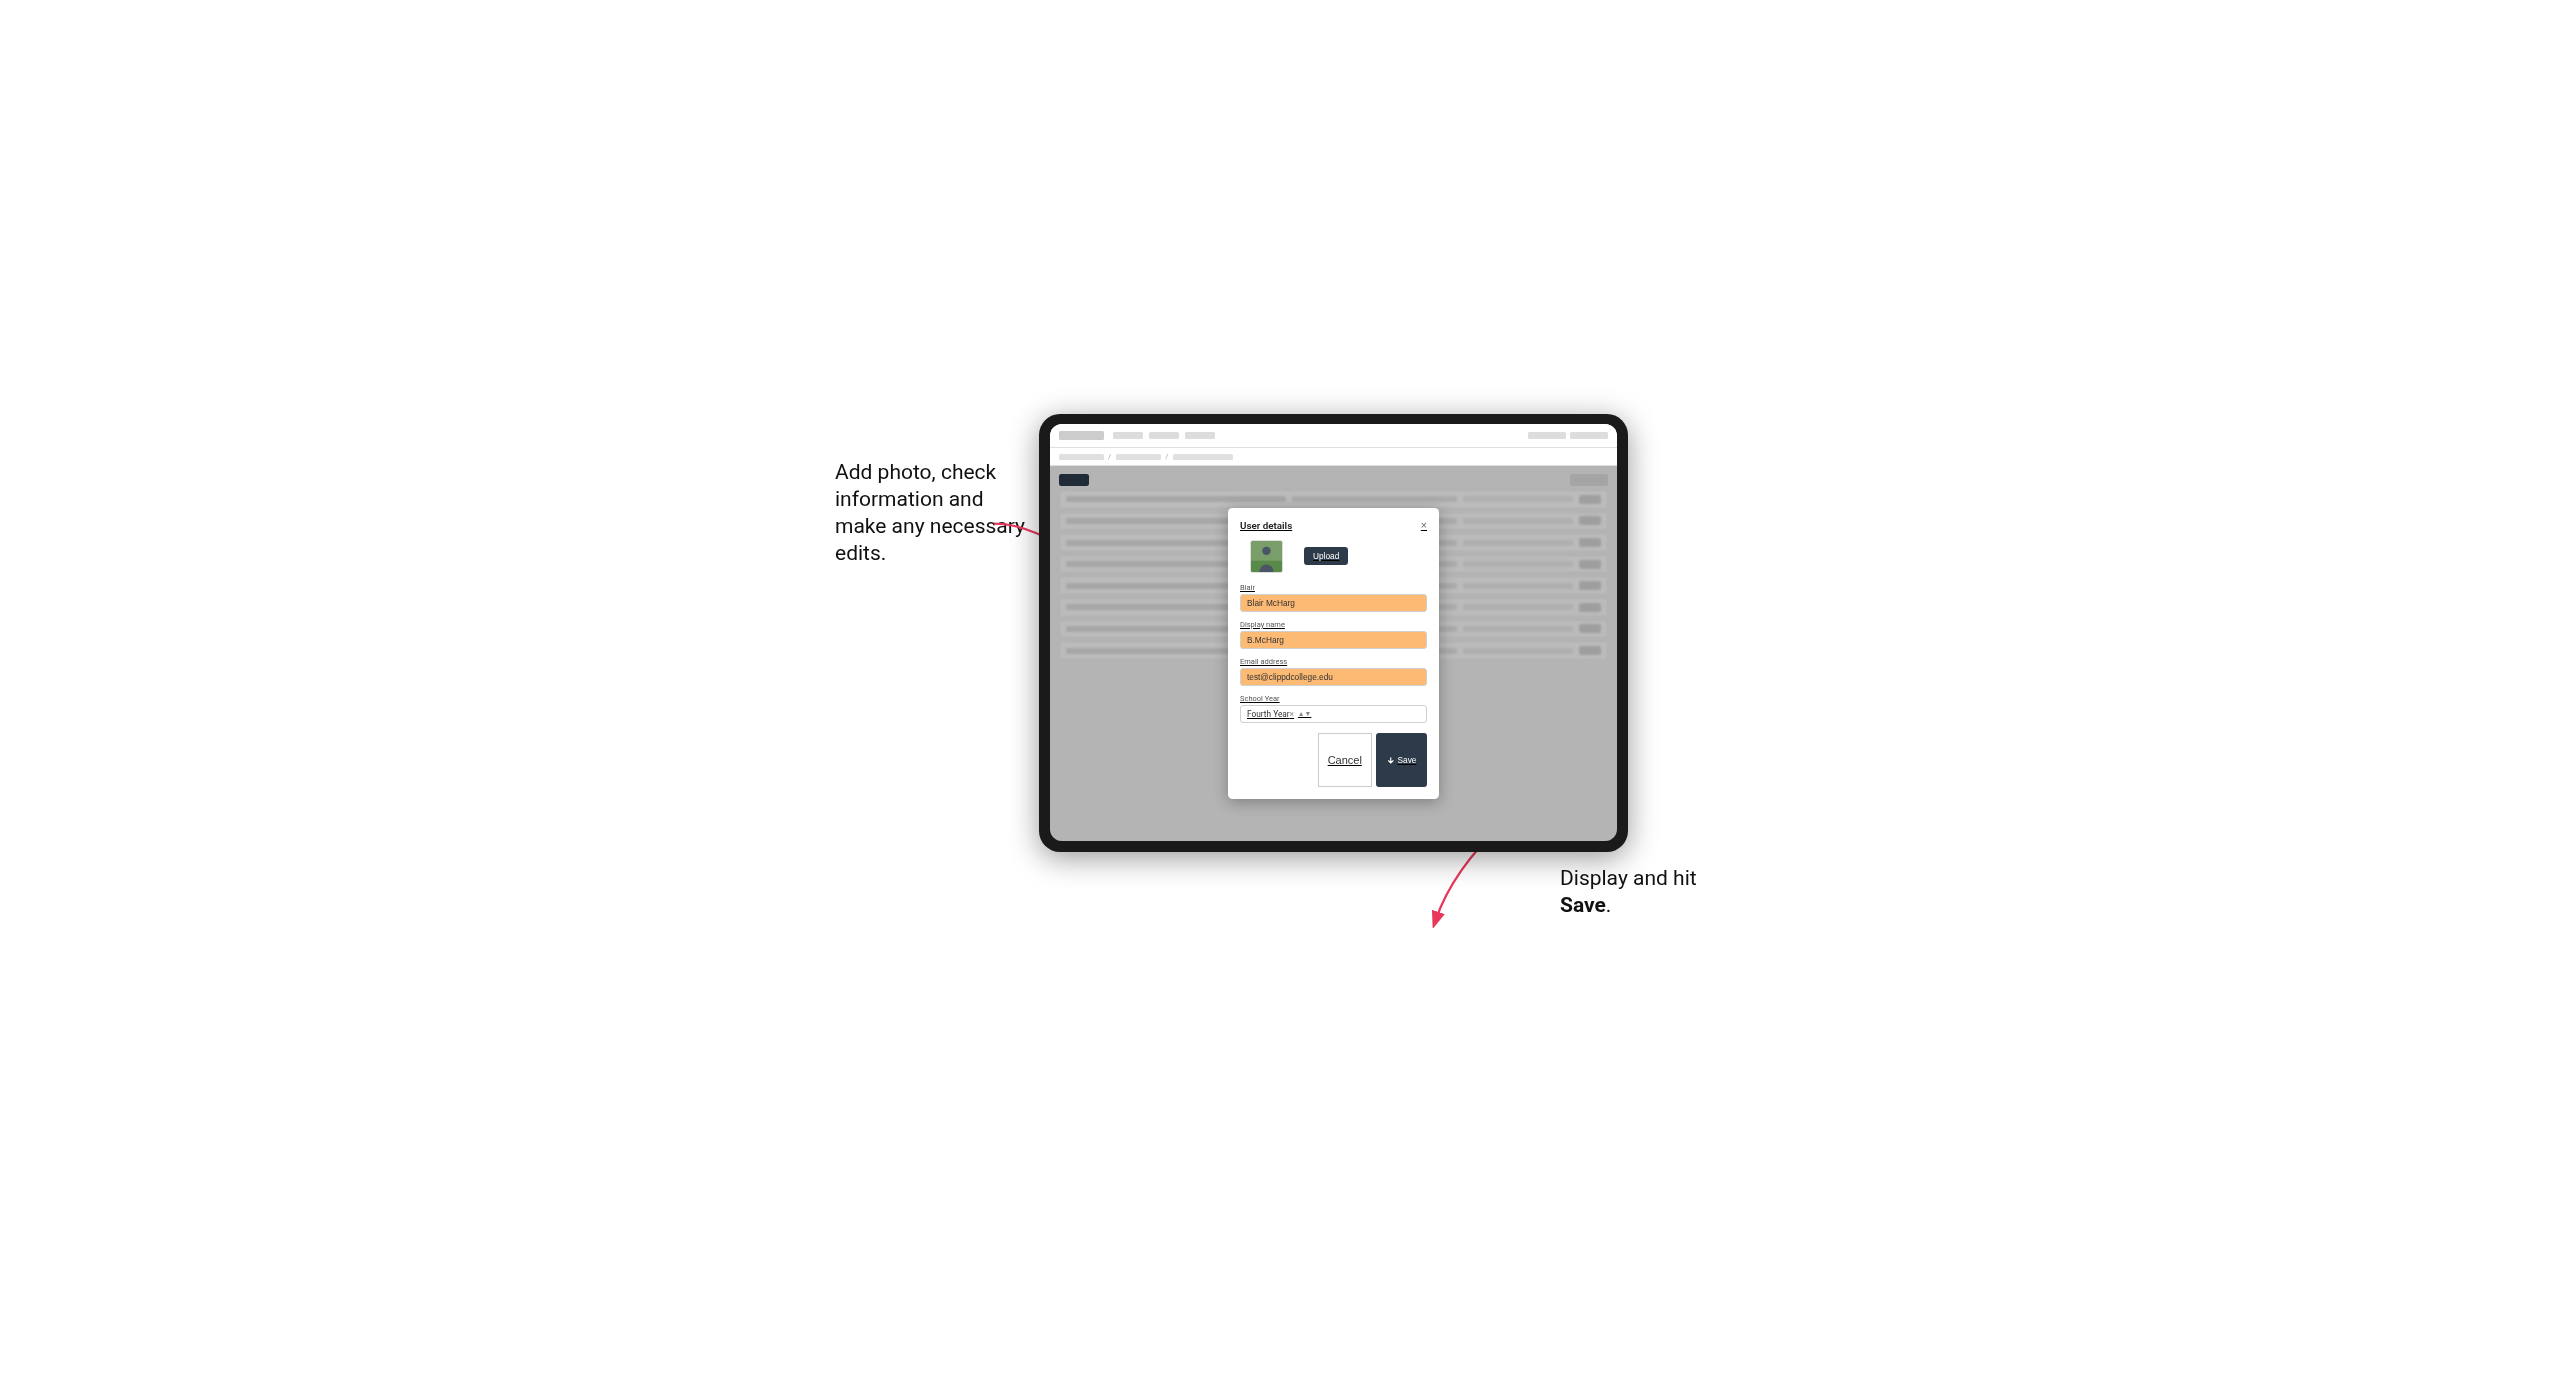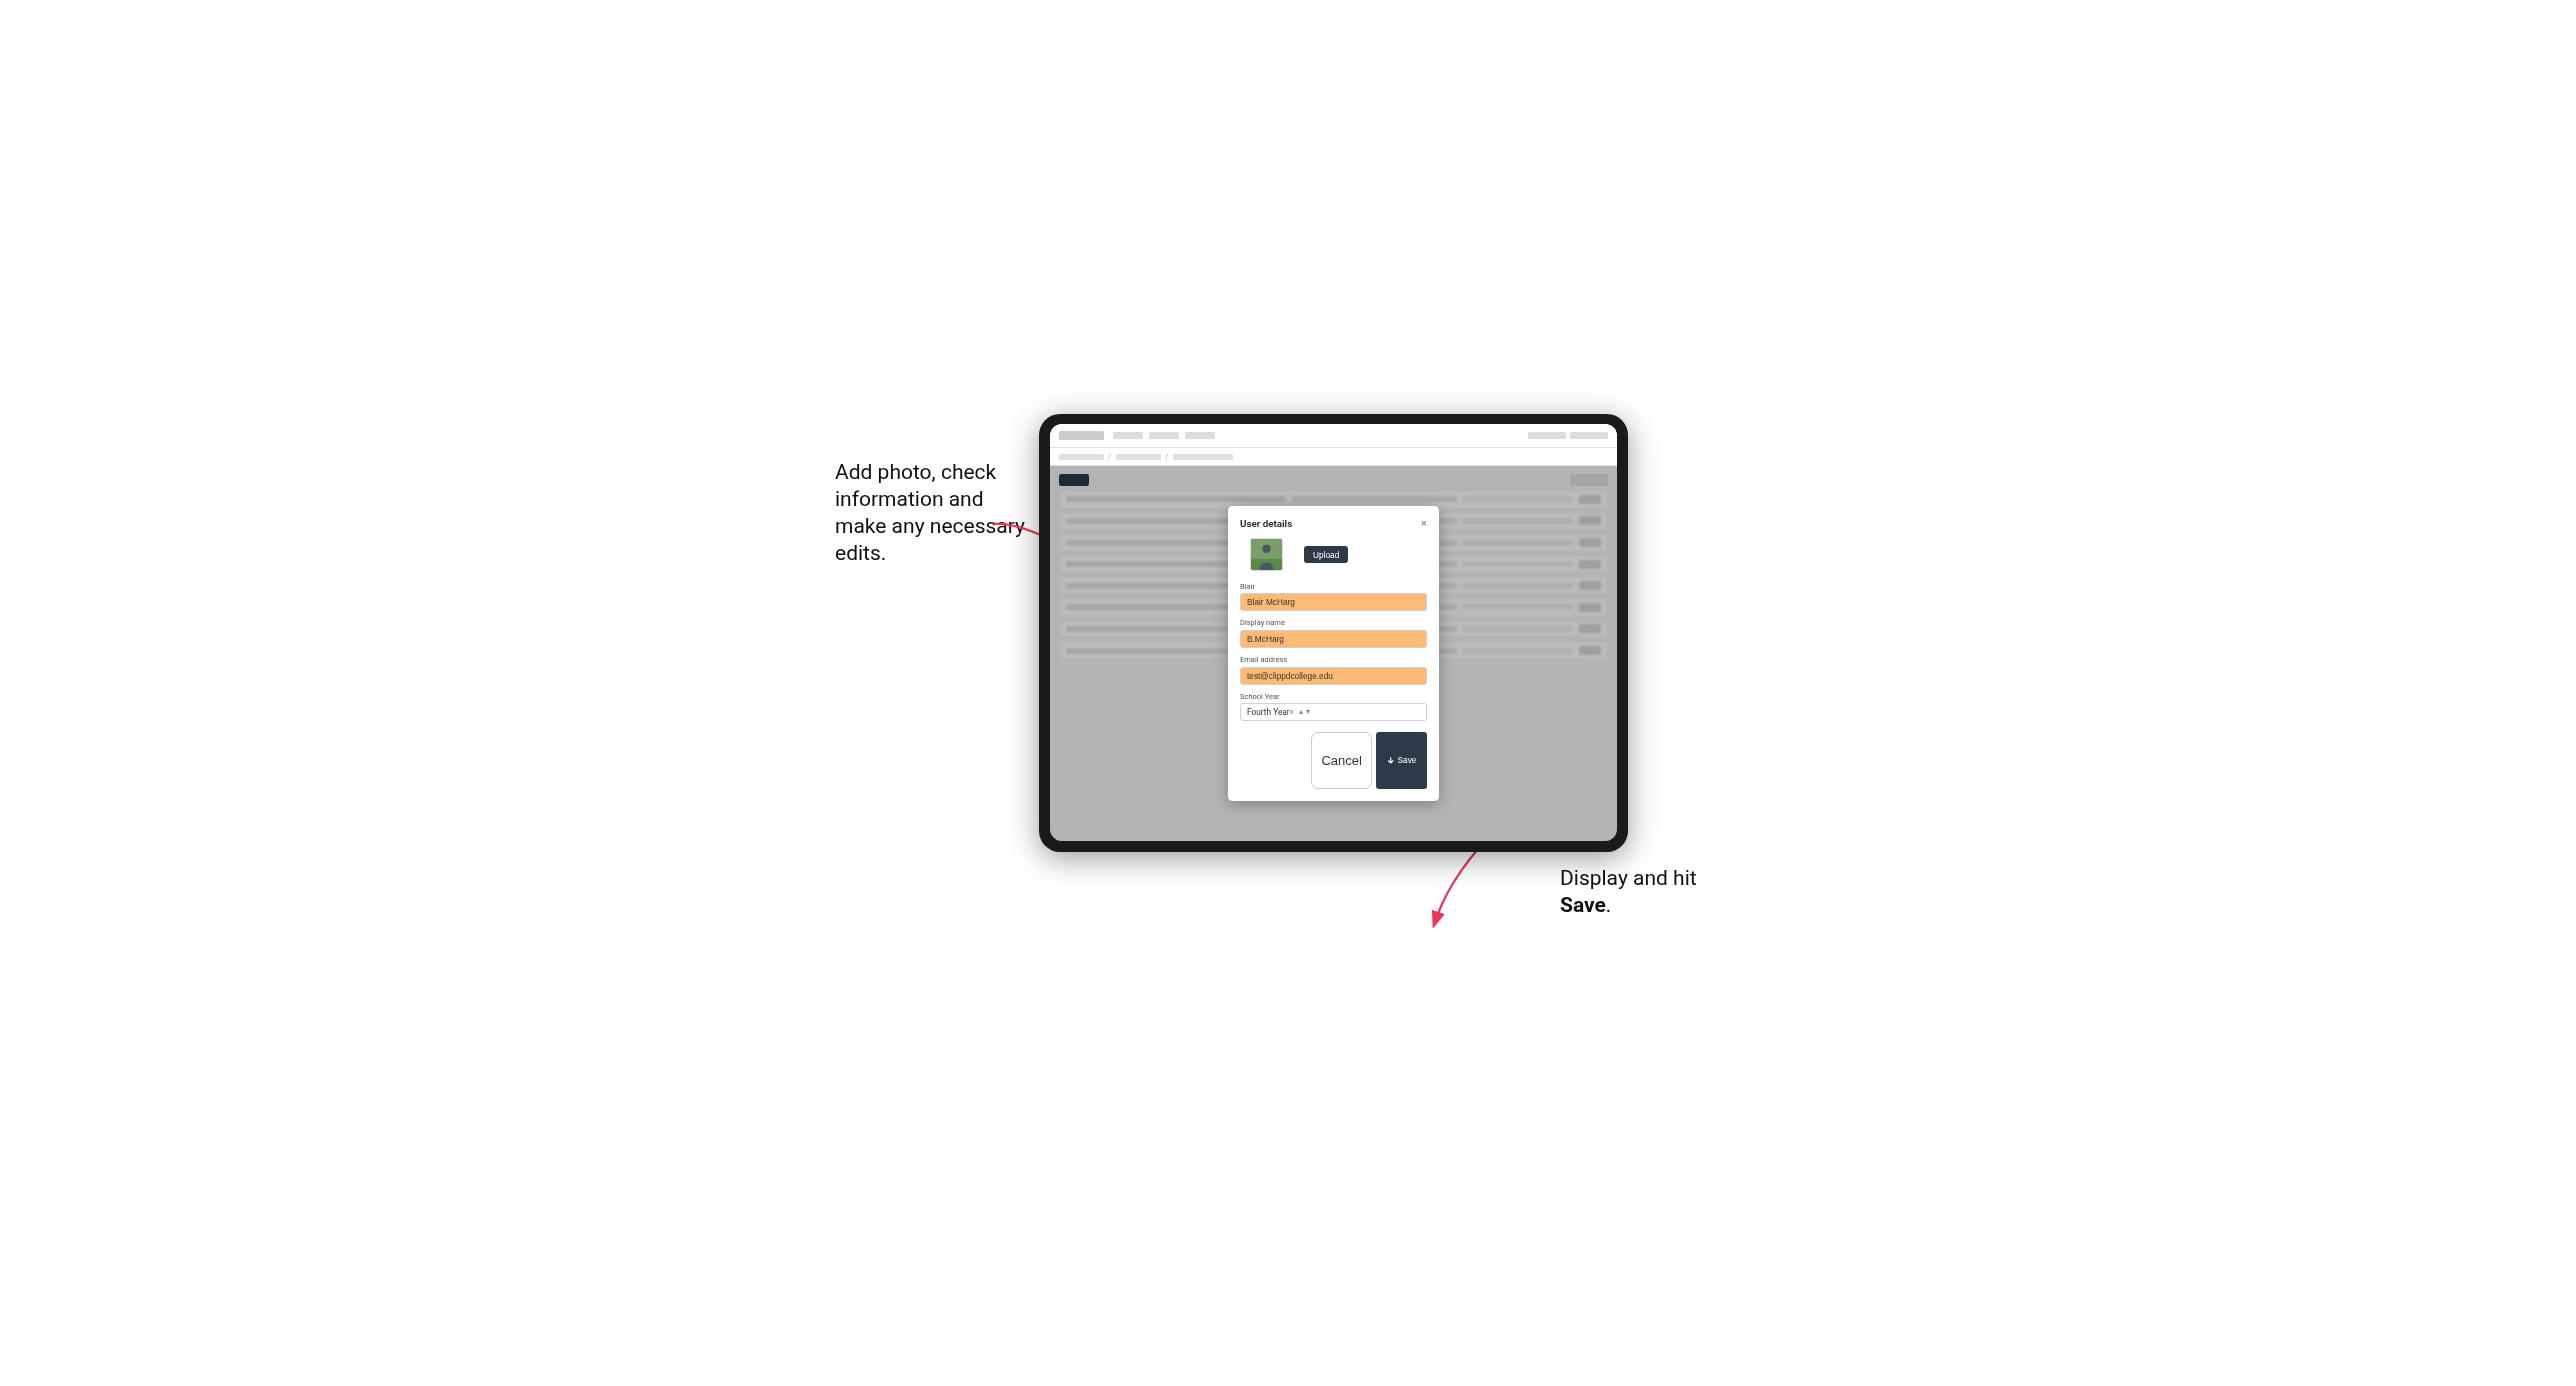--- a/index.html
+++ b/index.html
@@ -207,20 +207,21 @@
 
     
     .modal-overlay {
       position: absolute;
       top: 0; left: 0; right: 0; bottom: 0;
       background: rgba(0,0,0,0.25);
       display: flex;
       align-items: center;
       justify-content: center;
       z-index: 10;
+      text-decoration: underline;
     }
 
     .modal {
       background: #fff;
       border-radius: 4.5px;
       box-shadow: 0 3px 15px rgba(0,0,0,0.3);
       width: 211px;
       padding: 12px;
       position: relative;
     }
@@ -329,23 +330,23 @@
     
     .modal-footer {
       display: flex;
       justify-content: flex-end;
       gap: 4.5px;
       margin-top: 10.6px;
     }
     .btn-cancel {
       background: #fff;
       border: 0.8px solid #ccc;
-      border-radius: 7px;
+      border-radius: 0;
       padding: 20px 9px;
-      font-size: 13px;
+      font-size: 11px;
       cursor: pointer;
       color: #333;
     }
     .btn-save {
       background: #2d3a4a;
       border: none;
       border-radius: 3px;
       padding: 3.8px 10.6px;
       font-size: 8.3px;
       cursor: pointer;

